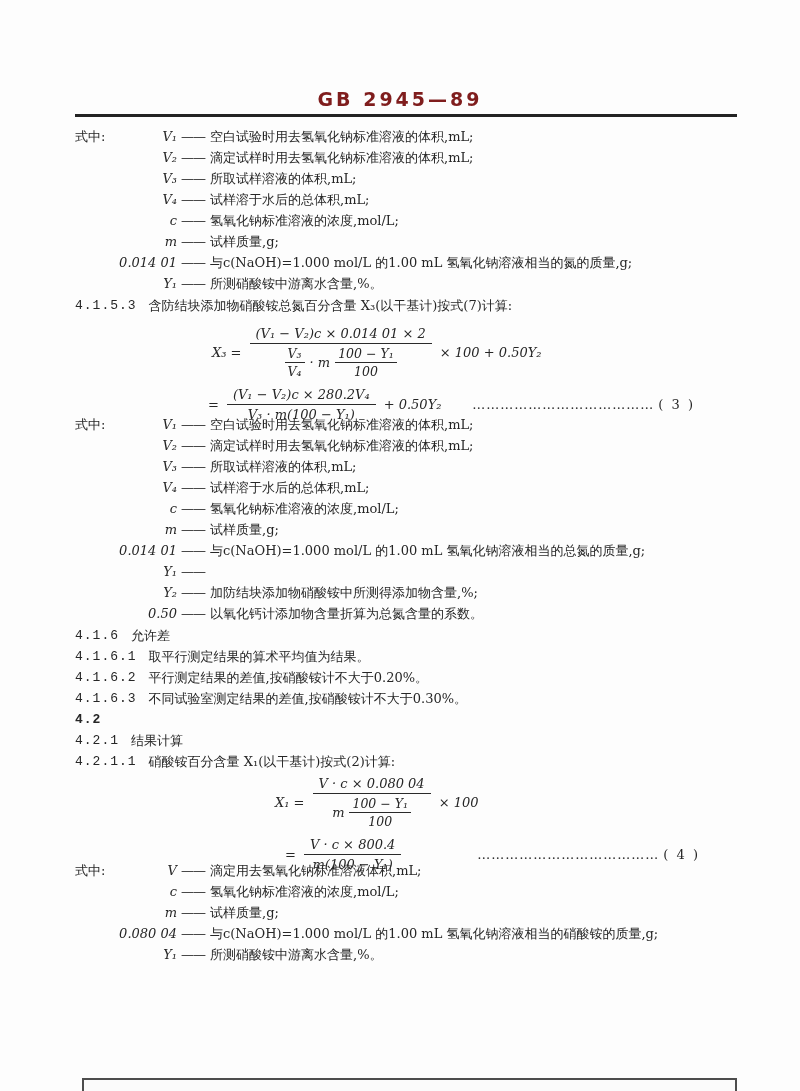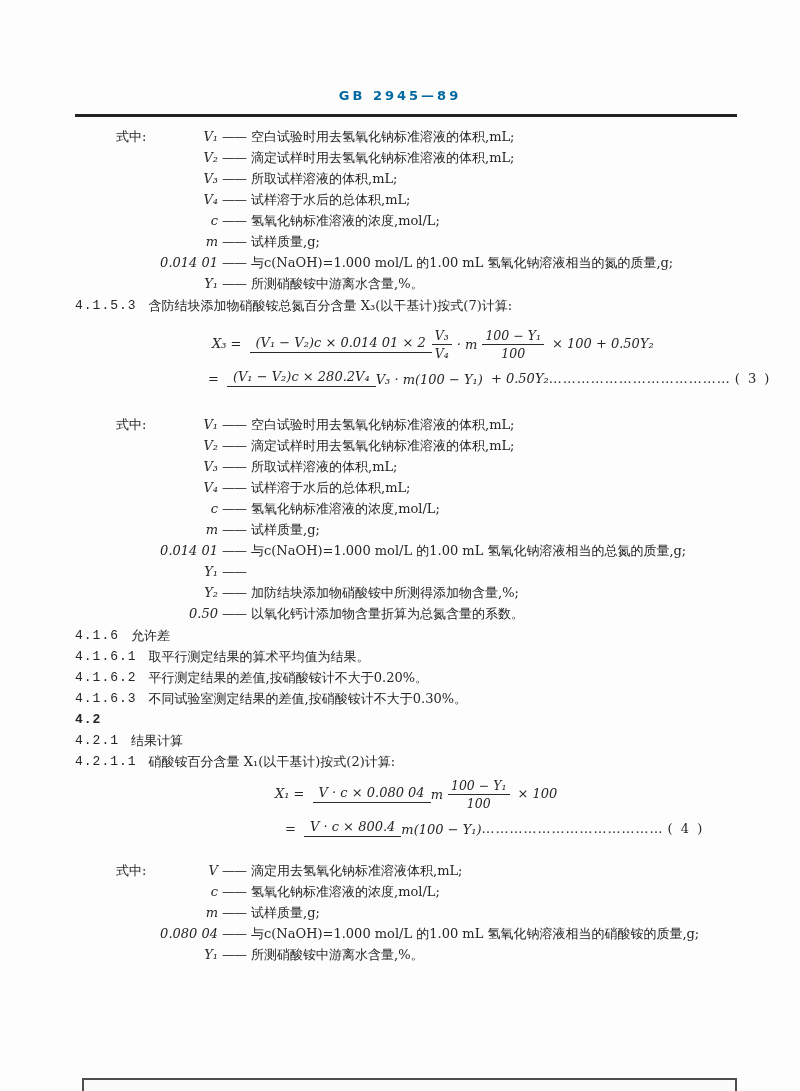--- a/index.html
+++ b/index.html
@@ -14,44 +14,44 @@
   .watermark {
     position:absolute; left:90px; top:96px; z-index:0;
     font-family:"DejaVu Sans","Liberation Sans",sans-serif;
     font-weight:bold; font-size:112px; letter-spacing:2px;
     color:#dadfe4; user-select:none; white-space:nowrap;
   }
   
   .std-num {
     position:absolute; top:88px; left:0; width:100%; text-align:center; z-index:1;
     font-family:"DejaVu Sans","Liberation Sans",sans-serif;
-    font-weight:bold; font-size:13px; letter-spacing:3px; color:#0369a1;
+    font-weight:bold; font-size:19px; letter-spacing:3px; color:#7f1d1d;
   }
   .head-rule {
     position:absolute; top:114px; left:75px; width:662px; height:3px;
     background:#232323; z-index:1;
   }
   .content { position:absolute; left:75px; width:665px; z-index:1; }
   
-  .def-row { display:flex; align-items:baseline; height:21px; line-height:21px; white-space:nowrap;margin-left:41px; }
+  .def-row { display:flex; align-items:baseline; height:21px; line-height:21px; white-space:nowrap; }
   .def-pre { width:44px; flex:none; }
   .def-sym { width:58px; flex:none; display:flex; justify-content:flex-end; white-space:nowrap; font-style:italic; }
   .def-sym > span { white-space:nowrap; }
   .def-dash { flex:none; margin:0 5px 0 4px; letter-spacing:-1px; }
   .def-txt { flex:1; overflow:visible; }
   
   .sec-row { display:flex; height:21px; line-height:21px; white-space:nowrap; }
   .sec-num { flex:none; margin-right:12px; letter-spacing:1px;font-family:Liberation Mono, monospace; }
   .sections .sec-row:nth-of-type(5) { font-weight:bold; }
   
   .formula { position:absolute; }
   .eqline { display:flex; align-items:center; width:665px; }
   .eq-lhs { font-style:italic; margin-right:8px; white-space:nowrap; }
   .eq-lhs .up { font-style:normal; }
-  .bigfrac { display:inline-flex; flex-direction:row; align-items:center;text-align:center; }
+  .bigfrac { display:inline-flex; flex-direction:column; align-items:center;text-align:center; }
   .bf-top { border-bottom:1.4px solid #2a2a2a; padding:0 6px 2px 6px; white-space:nowrap; font-style:italic; }
   .bf-bot { padding-top:2px; display:flex; align-items:center; gap:5px; white-space:nowrap; font-style:italic; }
   .frac { display:inline-flex; flex-direction:column; align-items:center; font-size:12.5px; }
   .frac .ft { border-bottom:1.2px solid #2a2a2a; padding:0 3px 1px 3px; white-space:nowrap; }
   .frac .fb { padding-top:1px; white-space:nowrap; }
   .eq-tail { margin-left:8px; white-space:nowrap; font-style:italic; }
   .leader-wrap { margin-left:auto; white-space:nowrap; display:flex; align-items:center; }
   .leader { letter-spacing:1px; color:#2e2e2e; }
   .eqno { margin-left:4px; letter-spacing:2px; }
   

